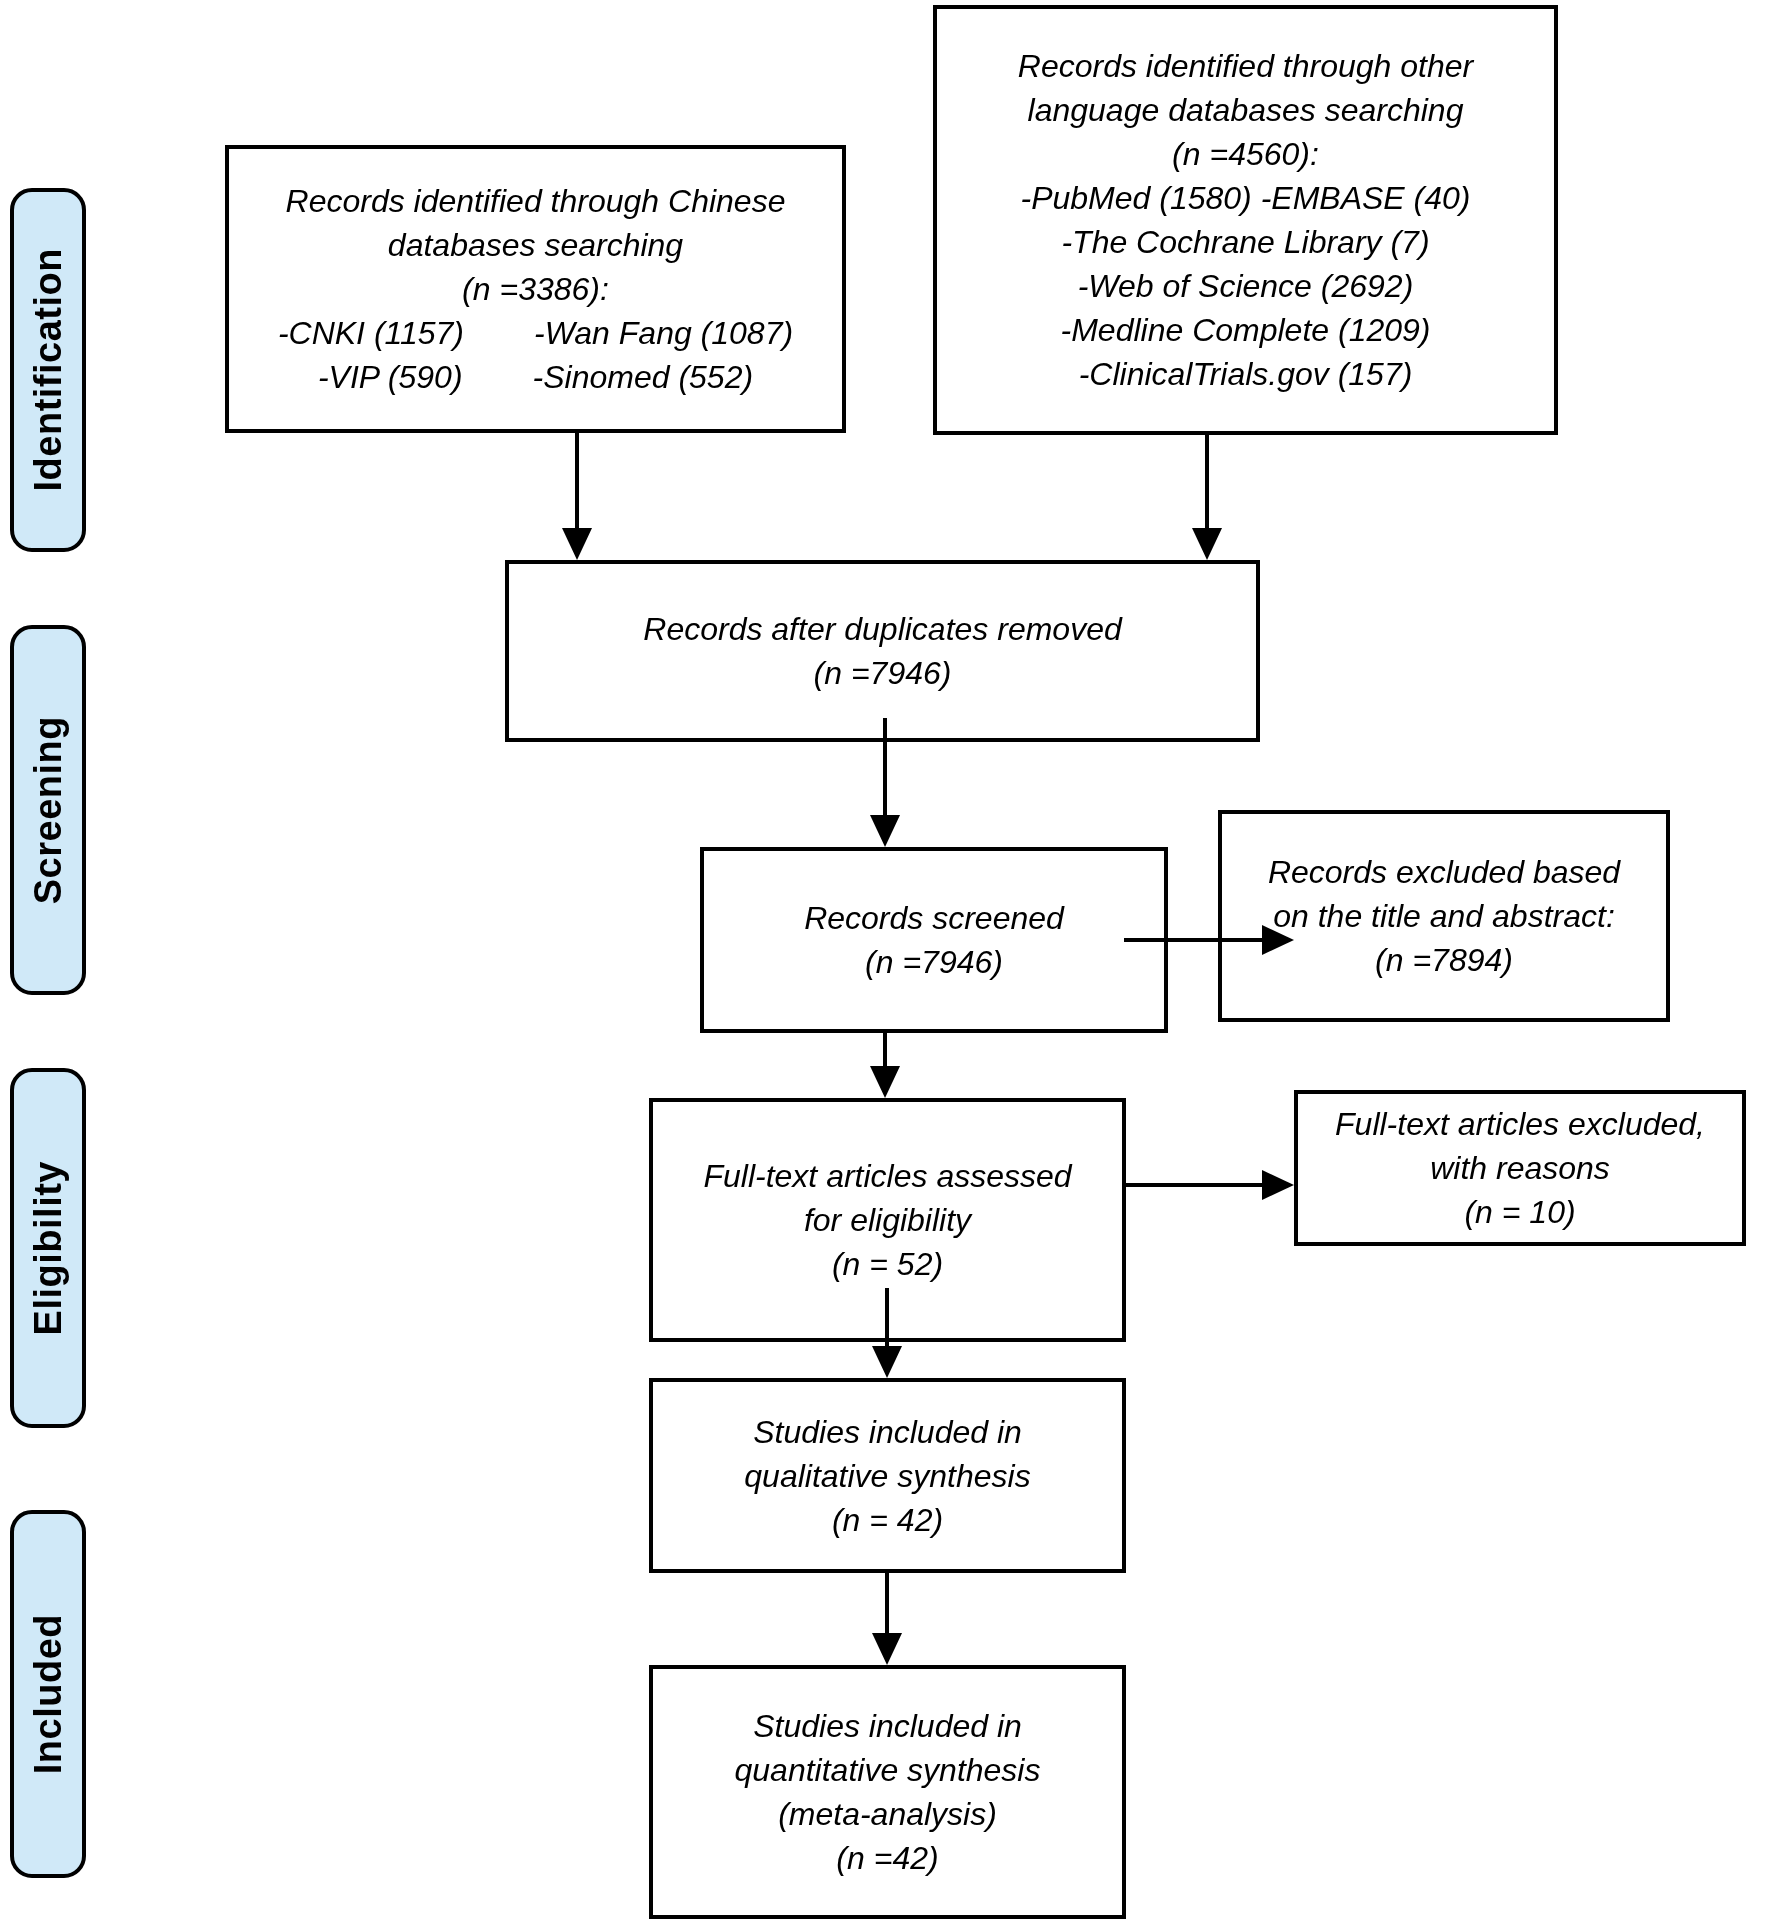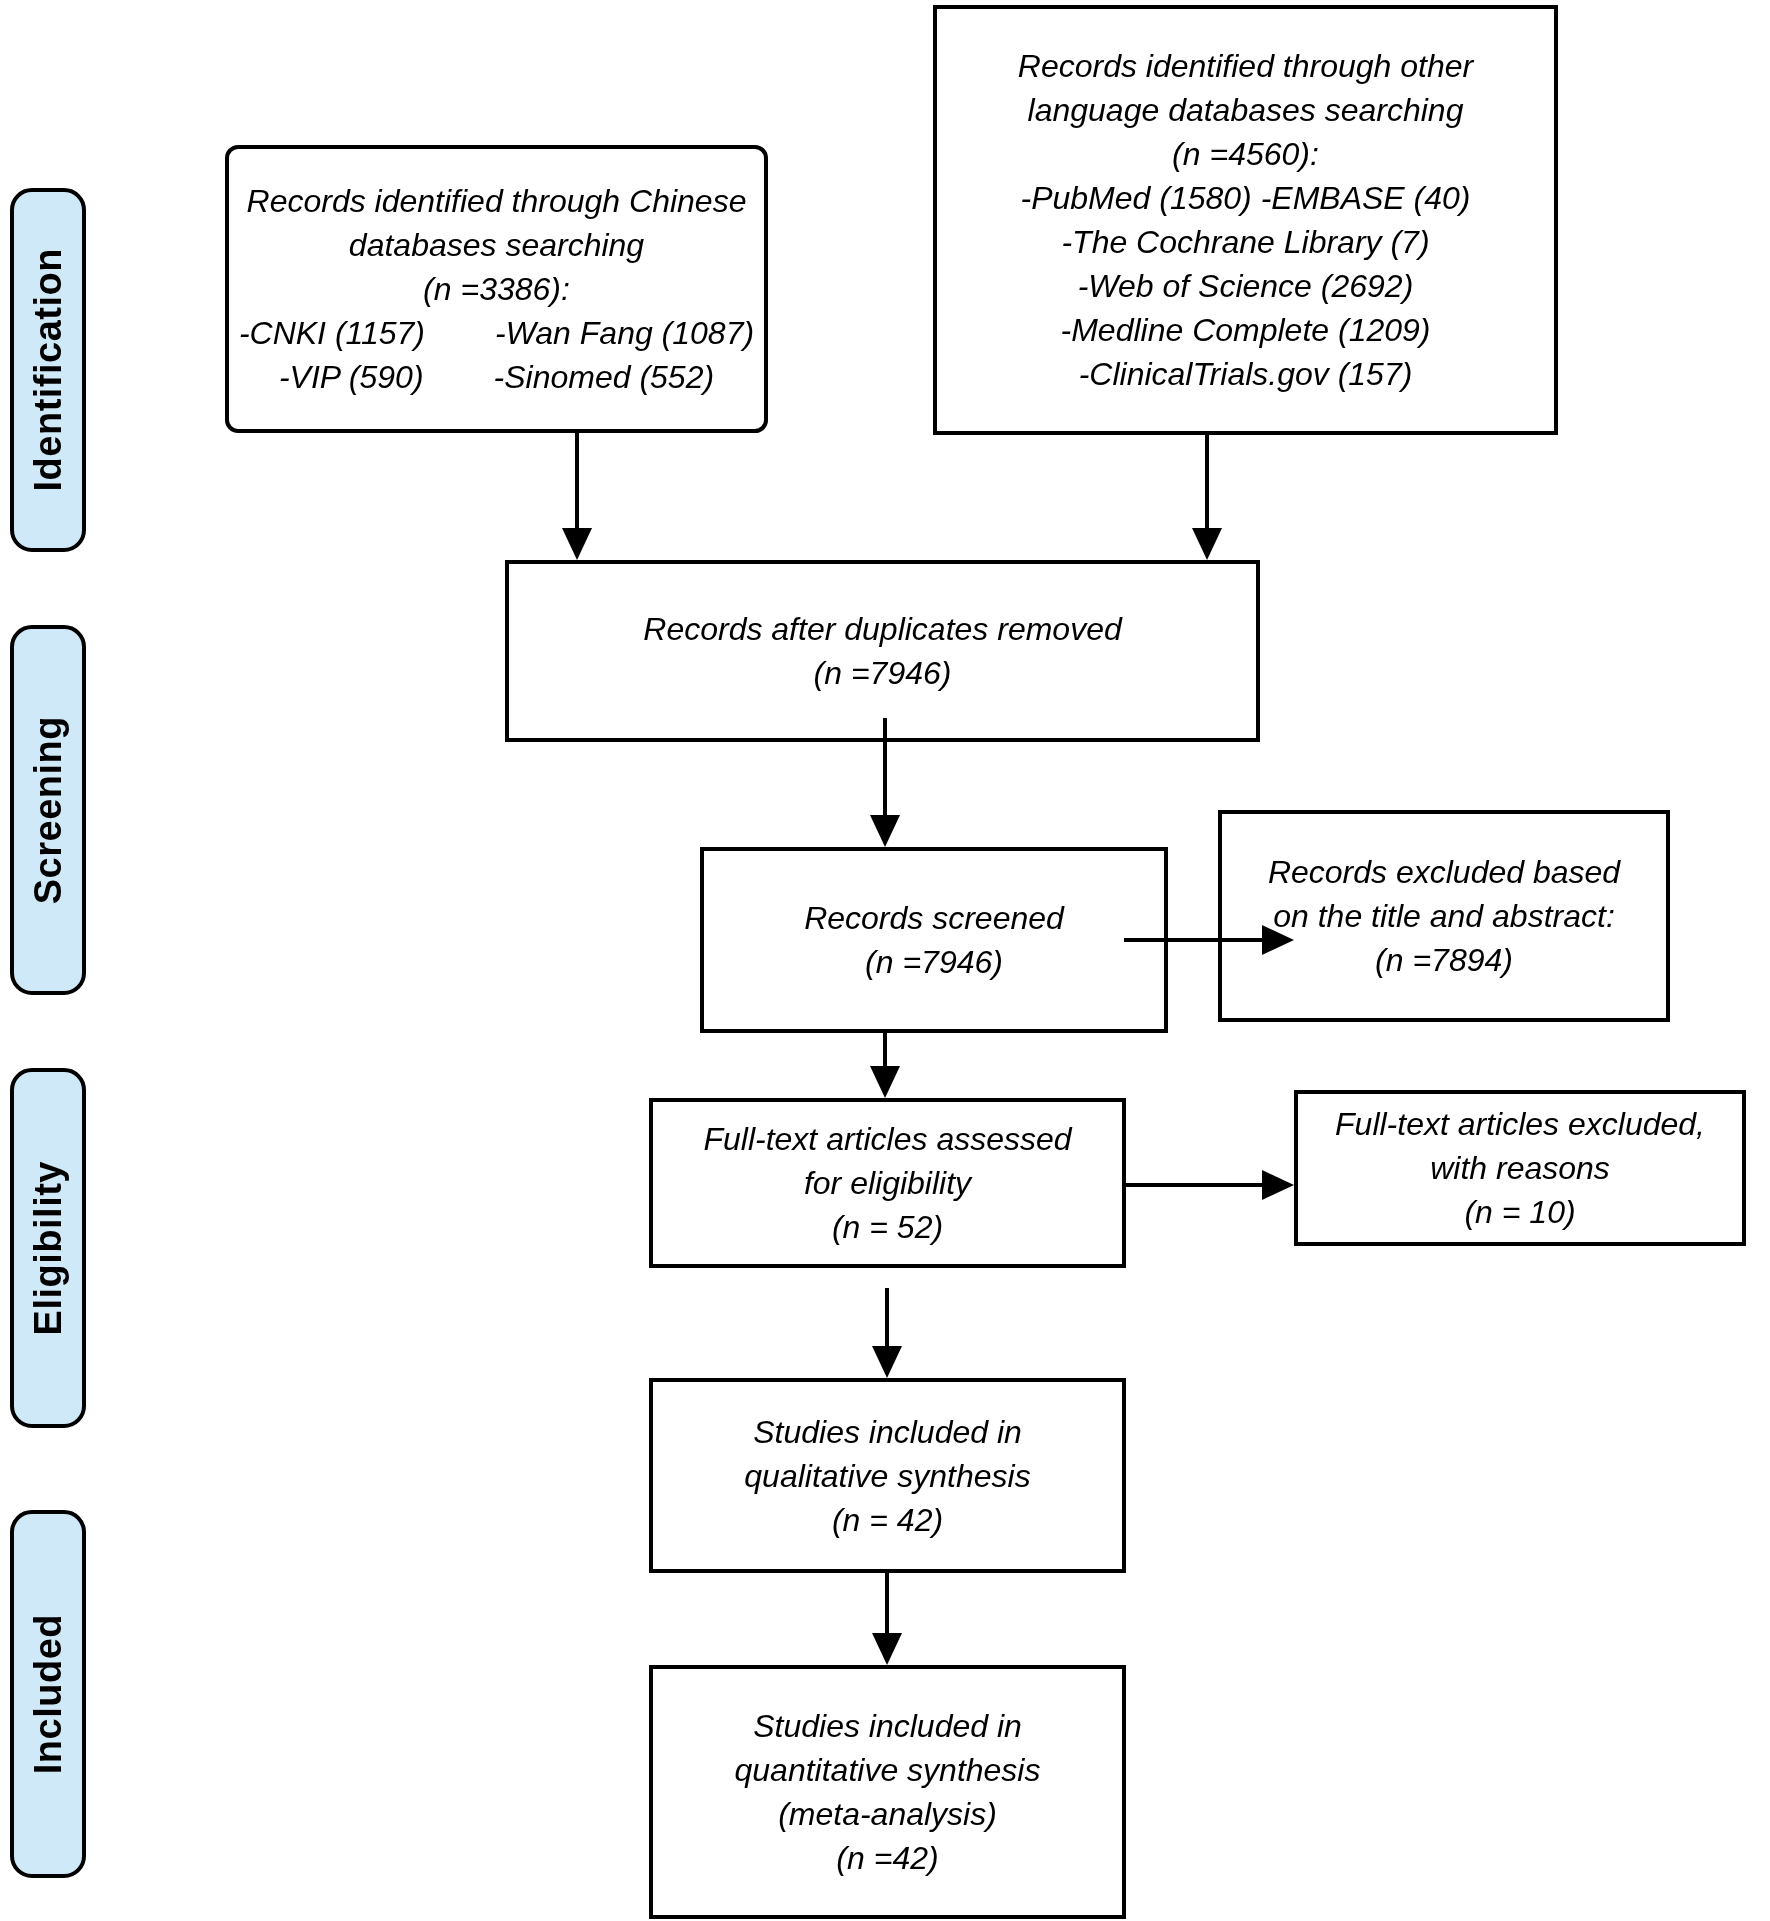--- a/index.html
+++ b/index.html
@@ -53,26 +53,26 @@
     align-items: center;
     justify-content: center;
     text-align: center;
     font-size: 32px;
     line-height: 44px;
     font-style: italic;
   }
   .box .line { white-space: nowrap; }
   .entry-row { display: flex; gap: 70px; justify-content: center; }
 
-  .pos-box-chinese      { left: 225px;  top: 145px;  width: 543px; height: 288px; border-radius: 13px; }
+  .pos-box-chinese      { left: 225px;  top: 145px;  width: 621px; height: 288px; }
   .pos-box-other        { left: 933px;  top: 5px;    width: 625px; height: 430px; }
   .pos-box-duplicates   { left: 505px;  top: 560px;  width: 755px; height: 182px; }
   .pos-box-screened     { left: 656px;  top: 847px;  width: 468px; height: 186px; margin-left: 44px; }
   .pos-box-excluded1    { left: 1218px; top: 810px;  width: 452px; height: 212px; }
-  .pos-box-fulltext     { left: 649px;  top: 1098px; width: 477px; height: 170px; }
+  .pos-box-fulltext     { left: 649px;  top: 1098px; width: 477px; height: 244px; }
   .pos-box-excluded2    { left: 1294px; top: 1090px; width: 452px; height: 156px; }
   .pos-box-qualitative  { left: 649px;  top: 1378px; width: 477px; height: 195px; }
   .pos-box-quantitative { left: 649px;  top: 1665px; width: 477px; height: 254px; }
 
   
   .varrow { position: absolute; width: 30px; display: flex; flex-direction: column; align-items: center; }
   .varrow .shaft { width: 4px; flex: 1; background: var(--line); }
   .varrow .head {
     width: 0; height: 0;
     border-left: 15px solid transparent;

